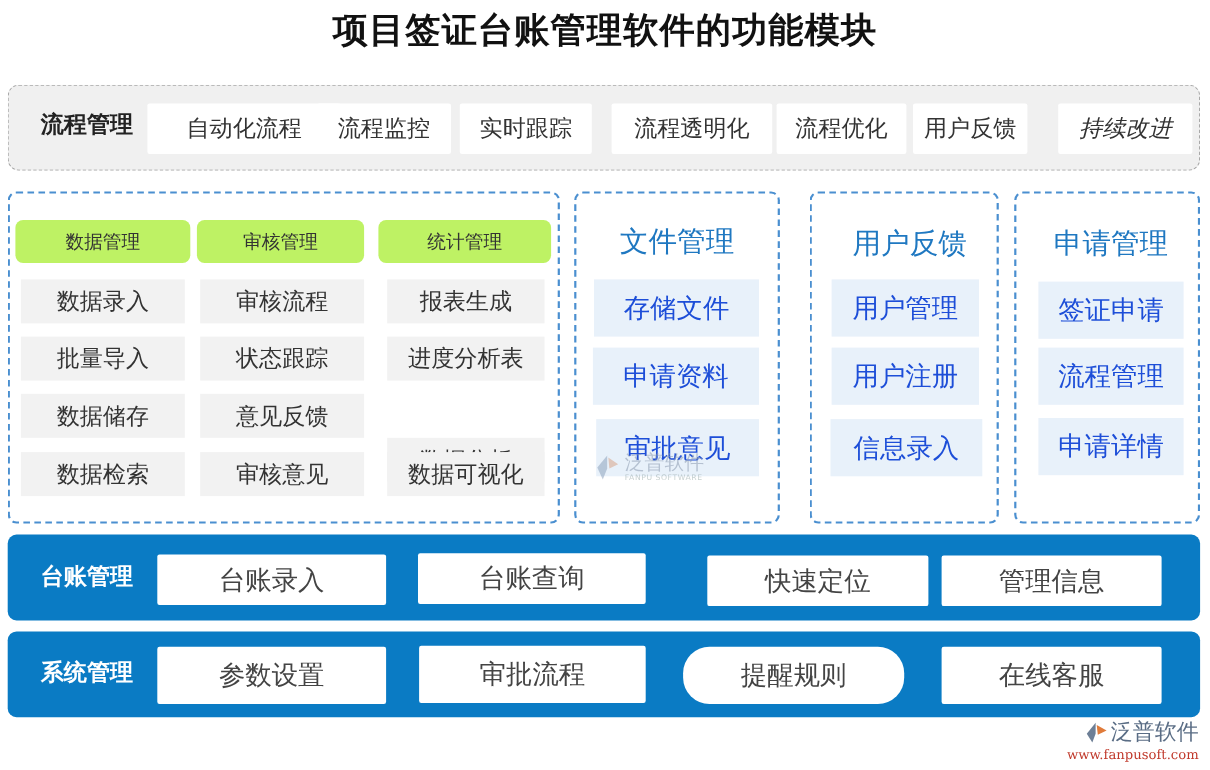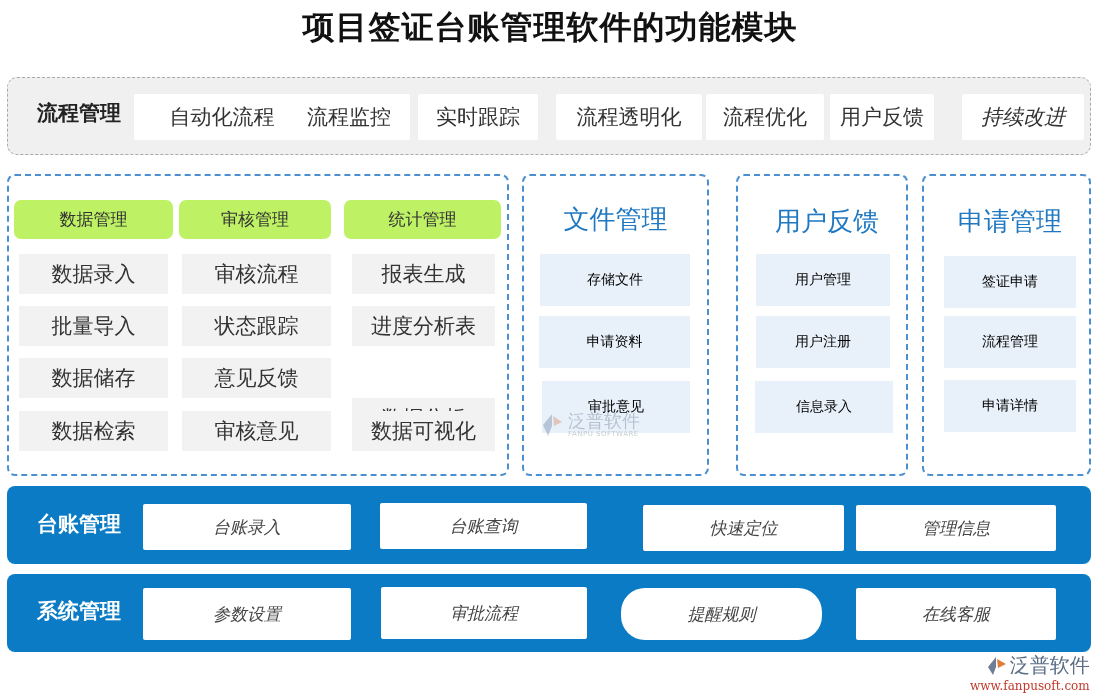--- a/index.html
+++ b/index.html
@@ -39,33 +39,33 @@
     background: #f2f2f2; height: 40px;
     display: flex; align-items: center; justify-content: center;
     font-size: 21px; color: #333;
   }
   .ghdr {
     font-size: 26px; color: #1f78c1; text-align: center;
   }
   .bcell {
     background: #e8f1fa; height: 52px;
     display: flex; align-items: center; justify-content: center;
-    font-size: 14px; color: #000000;
+    font-size: 24px; color: #1d4ed8;
   }
   
   .bar {
     left: 7px; width: 1084px; height: 78px; background: #0a7bc4; border-radius: 8px;
   }
   .bar-label {
     font-size: 21px; color: #fff; font-weight: bold;
   }
   .wbtn {
     background: #fff; height: 46px;
     display: flex; align-items: center; justify-content: center;
-    font-size: 17px; color: #444; border-radius: 2px; font-style: italic;
+    font-size: 24px; color: #444; border-radius: 2px;
   }
   .watermark {
     left: 540px; top: 412px; display: flex; align-items: center; gap: 4px; opacity: 0.55;
   }
   .wm-text { font-size: 18px; color: #8c9bb0; font-family: "DejaVu Sans", sans-serif; line-height: 1; }
   .wm-sub { font-size: 7px; color: #9aa; font-family: "DejaVu Sans", sans-serif; letter-spacing: 0.5px; }
   .logo {
     left: 970px; top: 652px; display: flex; flex-direction: column; align-items: flex-end;
   }
   .logo-row { display: flex; align-items: center; gap: 3px; }

